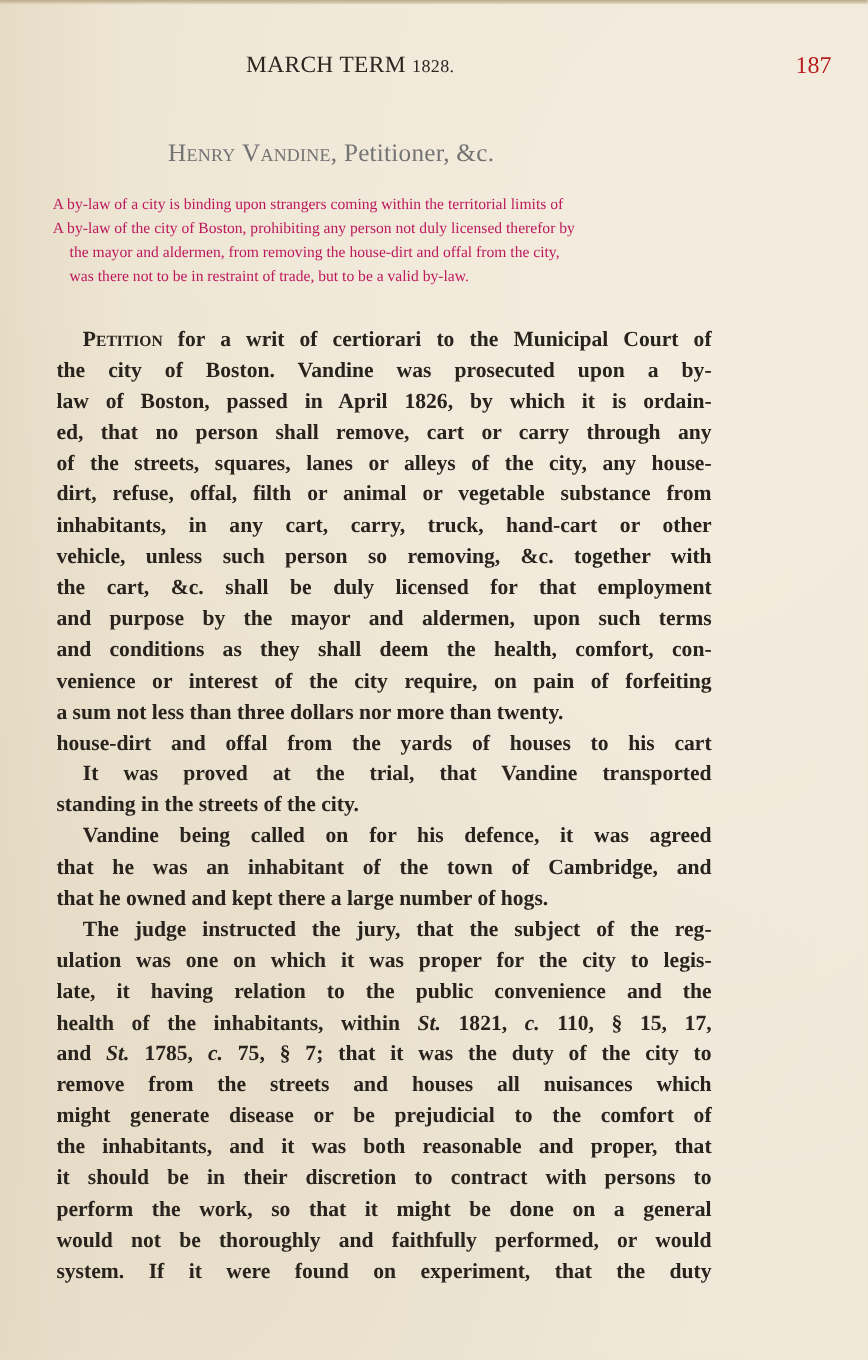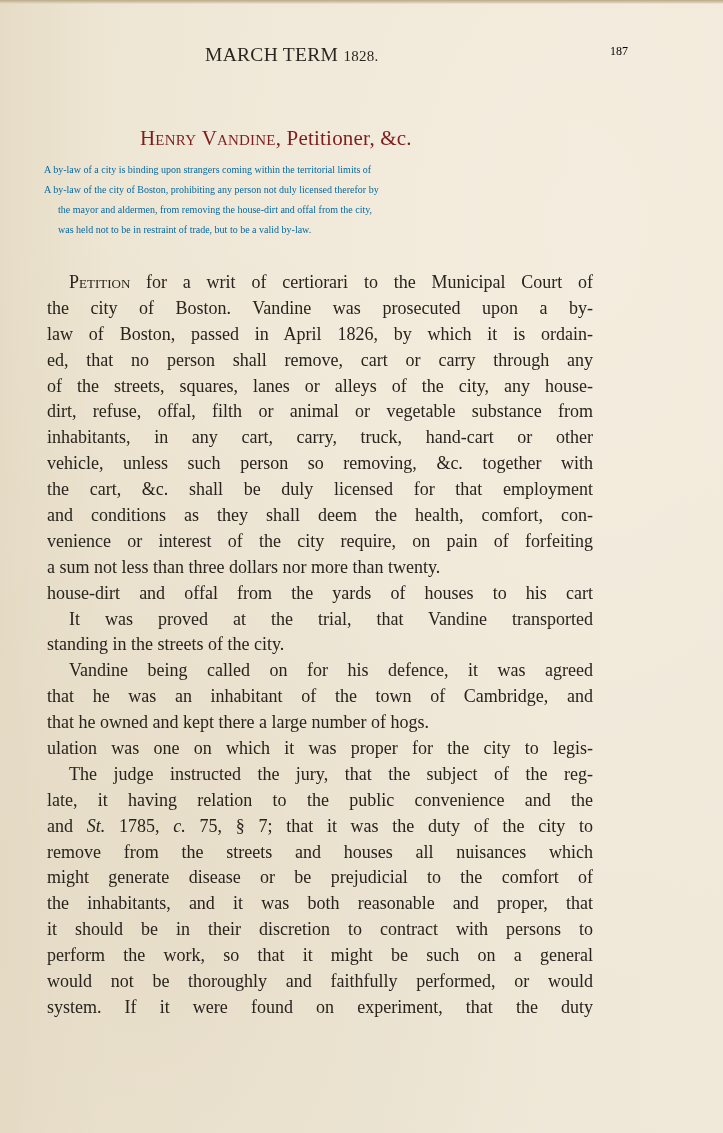--- a/index.html
+++ b/index.html
@@ -38,45 +38,44 @@
       top: 0;
       font-size: 19.5px;
       letter-spacing: 0.3px;
       color: #2b2620;
     }
     .running-title .year {
       font-size: 15px;
     }
     .page-number {
       position: absolute;
-      left: 610px;
+      left: 663px;
       top: 0;
-      font-size: 12px;
-      color: #000000;
+      font-size: 20px;
+      color: #b91c1c;
     }
     .case-title {
       position: absolute;
       top: 115px;
       left: 140px;
       font-size: 21px;
-      color: #7f1d1d;
+      color: #737373;
       letter-spacing: 0.2px;
-      margin-top: 11px;
     }
     .sc {
       font-variant: small-caps;
     }
     .headnotes {
       position: absolute;
       top: 160px;
       left: 44px;
       width: 560px;
-      font-size: 10px;
+      font-size: 13px;
       line-height: 20px;
-      color: #0369a1;
+      color: #be185d;
     }
     .hn-line {
       white-space: nowrap;
       height: 20px;
     }
     .hn-line.indent {
       padding-left: 14px;
     }
     .body-text {
       position: absolute;
@@ -85,20 +84,21 @@
       width: 546px;
       font-size: 18px;
       color: #28231d;
     }
     .line {
       height: 25.9px;
       line-height: 25.9px;
       white-space: nowrap;
       text-align: justify;
       text-align-last: justify;
+      font-weight: bold;
     }
     .line.last {
       text-align-last: left;
     }
     .line.indent {
       padding-left: 22px;
     }
     .line.indent-first {
       padding-left: 22px;
     }
@@ -117,50 +117,52 @@
 <div class="case-title">
   <span class="sc">Henry</span>
   <span class="sc">Vandine,</span>
   <span>Petitioner, &amp;c.</span>
 </div>
 
 <div class="headnotes">
   <div class="hn-line">A by-law of a city is binding upon strangers coming within the territorial limits of</div>
   <div class="hn-line">A by-law of the city of Boston, prohibiting any person not duly licensed therefor by</div>
   <div class="hn-line indent">the mayor and aldermen, from removing the house-dirt and offal from the city,</div>
-  <div class="hn-line indent">was held not to be in restraint of trade, but to be a valid by-law.</div>
+  <div class="hn-line indent">was there not to be in restraint of trade, but to be a valid by-law.</div>
 </div>
 
 <div class="body-text">
 
   <div class="line indent-first"><span class="sc">Petition</span><span> for a writ of certiorari to the Municipal Court of</span></div>
   <div class="line">the city of Boston.  Vandine was prosecuted upon a by-</div>
   <div class="line">law of Boston, passed in April 1826, by which it is ordain-</div>
   <div class="line">ed, that no person shall remove, cart or carry through any</div>
   <div class="line">of the streets, squares, lanes or alleys of the city, any house-</div>
   <div class="line">dirt, refuse, offal, filth or animal or vegetable substance from</div>
   <div class="line">inhabitants, in any cart, carry, truck, hand-cart or other</div>
   <div class="line">vehicle, unless such person so removing, &amp;c. together with</div>
   <div class="line">the cart, &amp;c. shall be duly licensed for that employment</div>
+  <div class="line">and purpose by the mayor and aldermen, upon such terms</div>
   <div class="line">and conditions as they shall deem the health, comfort, con-</div>
   <div class="line">venience or interest of the city require, on pain of forfeiting</div>
   <div class="line last">a sum not less than three dollars nor more than twenty.</div>
 
   <div class="line">house-dirt and offal from the yards of houses to his cart</div>
   <div class="line indent">It was proved at the trial, that Vandine transported</div>
   <div class="line last">standing in the streets of the city.</div>
 
   <div class="line indent">Vandine being called on for his defence, it was agreed</div>
   <div class="line">that he was an inhabitant of the town of Cambridge, and</div>
   <div class="line last">that he owned and kept there a large number of hogs.</div>
 
+  <div class="line indent">The judge instructed the jury, that the subject of the reg-</div>
   <div class="line">ulation was one on which it was proper for the city to legis-</div>
-  <div class="line indent">The judge instructed the jury, that the subject of the reg-</div>
   <div class="line">late, it having relation to the public convenience and the</div>
+  <div class="line"><span>health of the inhabitants, within </span><span class="it">St.</span><span> 1821, </span><span class="it">c.</span><span> 110, § 15, 17,</span></div>
   <div class="line"><span>and </span><span class="it">St.</span><span> 1785, </span><span class="it">c.</span><span> 75, § 7; that it was the duty of the city to</span></div>
   <div class="line">remove from the streets and houses all nuisances which</div>
   <div class="line">might generate disease or be prejudicial to the comfort of</div>
   <div class="line">the inhabitants, and it was both reasonable and proper, that</div>
   <div class="line">it should be in their discretion to contract with persons to</div>
-  <div class="line">perform the work, so that it might be such on a general</div>
+  <div class="line">perform the work, so that it might be done on a general</div>
   <div class="line">would not be thoroughly and faithfully performed, or would</div>
   <div class="line">system.  If it were found on experiment, that the duty</div>
 </div>
 
 </body></html>

